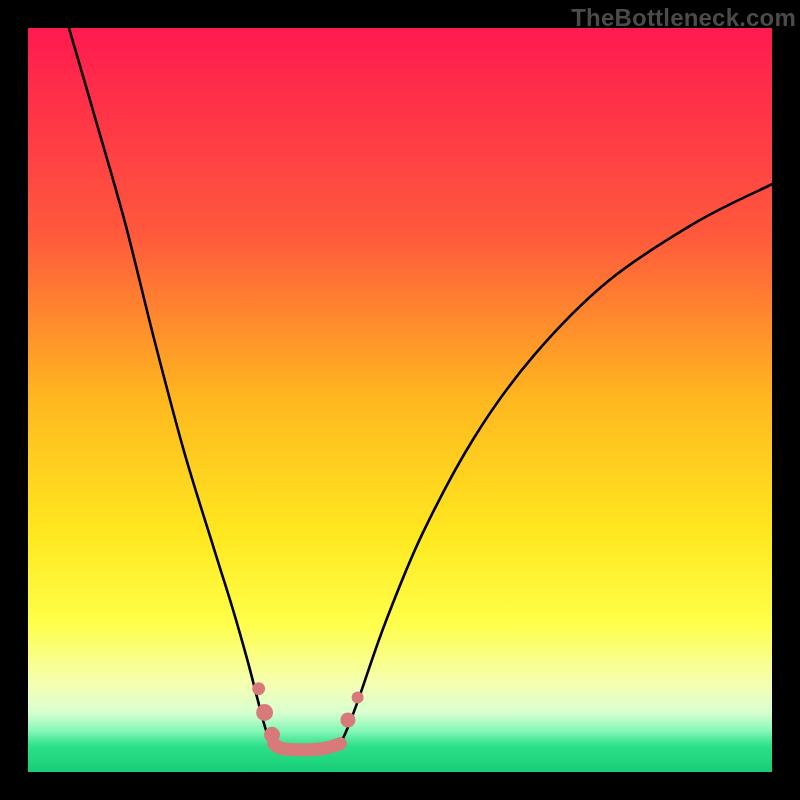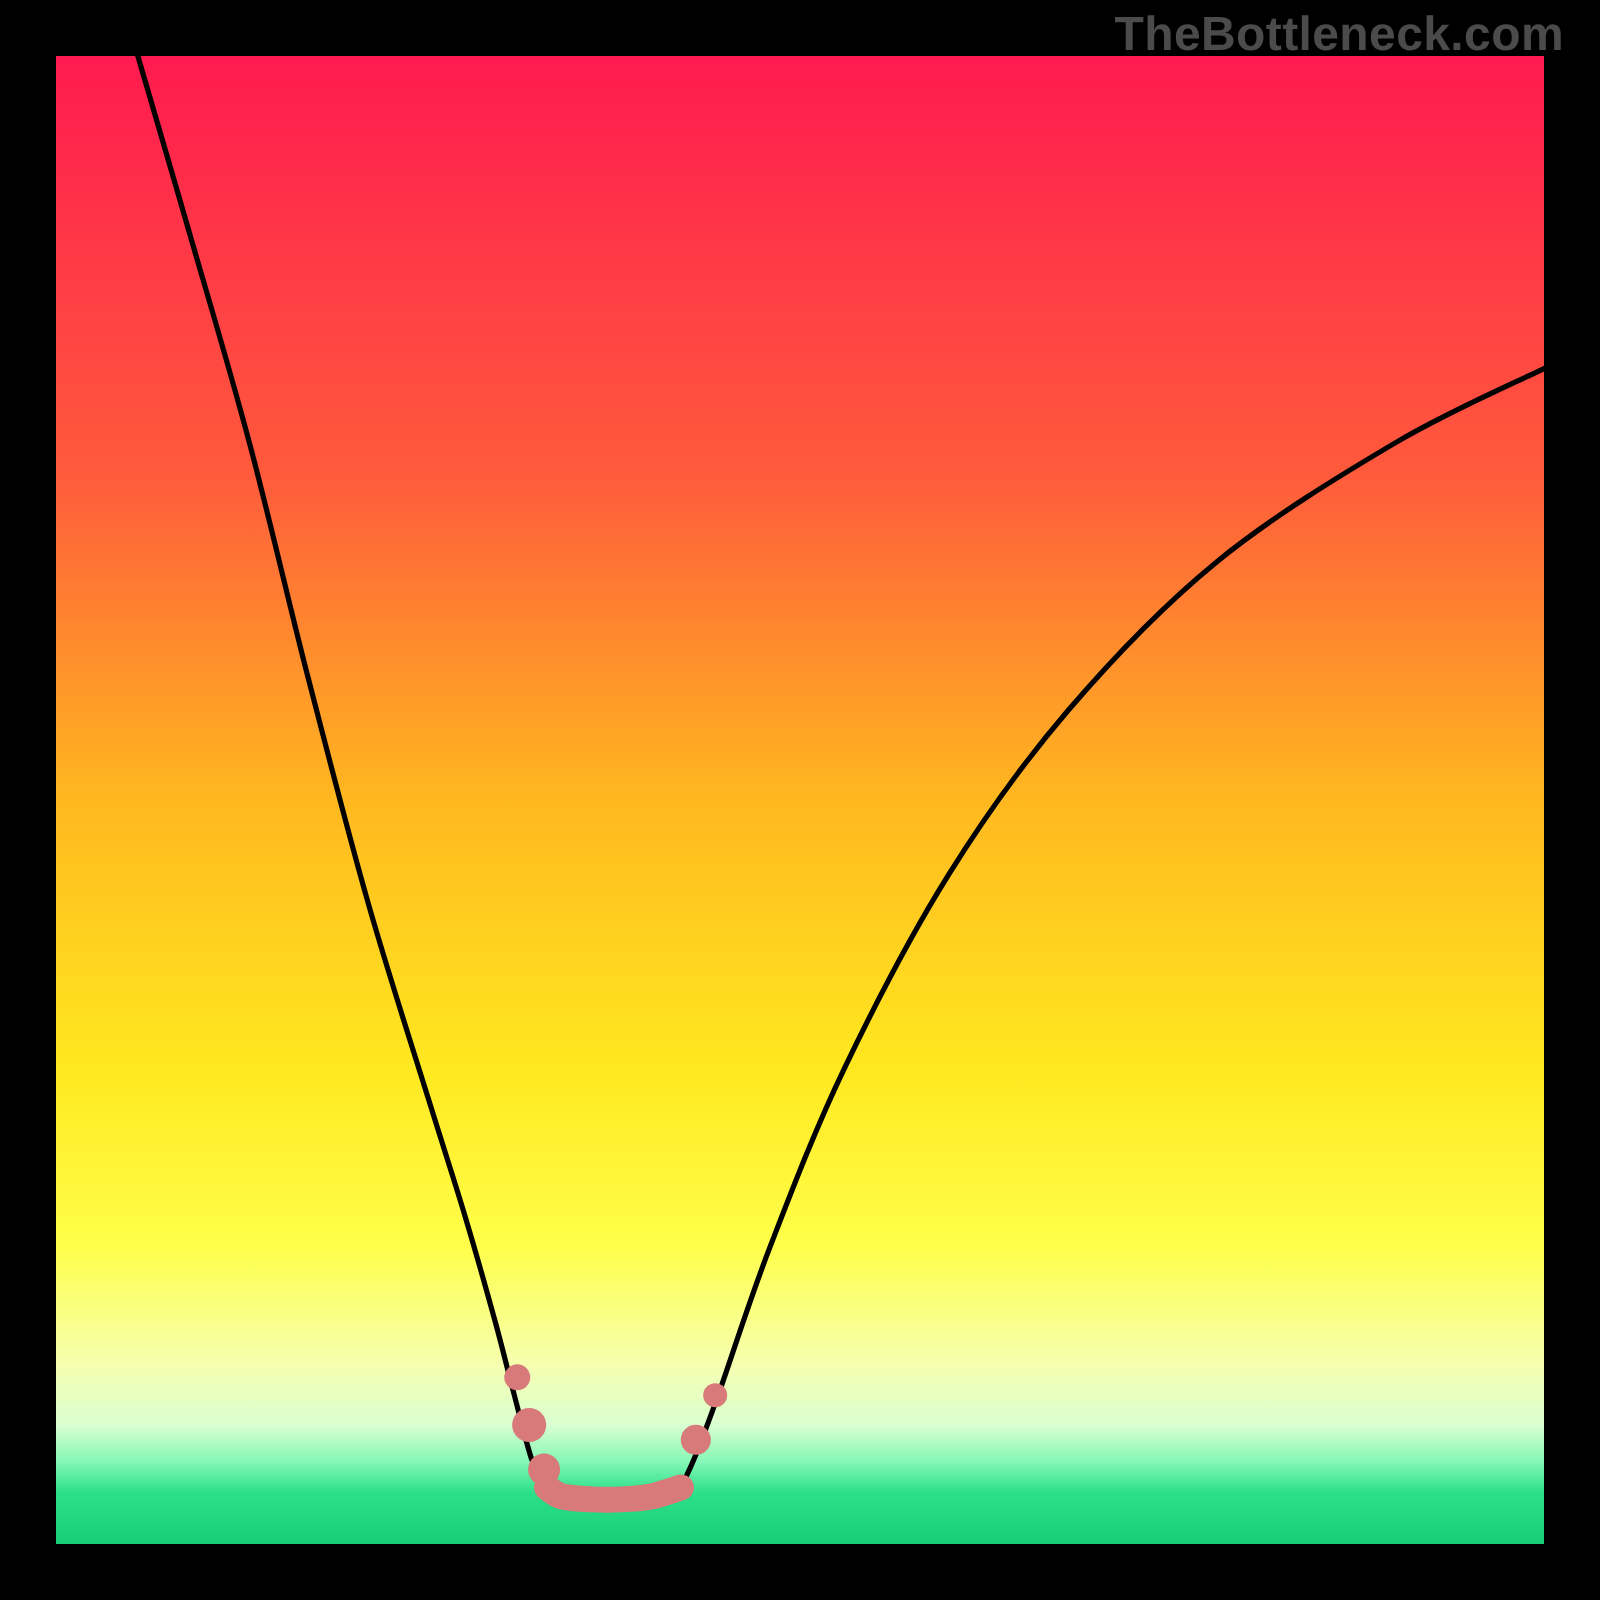--- a/index.html
+++ b/index.html
@@ -35,21 +35,21 @@
   }
   .curves {
     position: absolute;
     left: 0;
     top: 0;
     width: 100%;
     height: 100%;
   }
   .attribution {
     position: absolute;
-    right: 18px;
+    right: 4px;
     top: 4px;
     font-family: Arial, Helvetica, sans-serif;
     font-size: 24px;
     font-weight: bold;
     color: #4b4b4b;
     letter-spacing: 0.2px;
   }
 </style>
 </head>
 <body>

